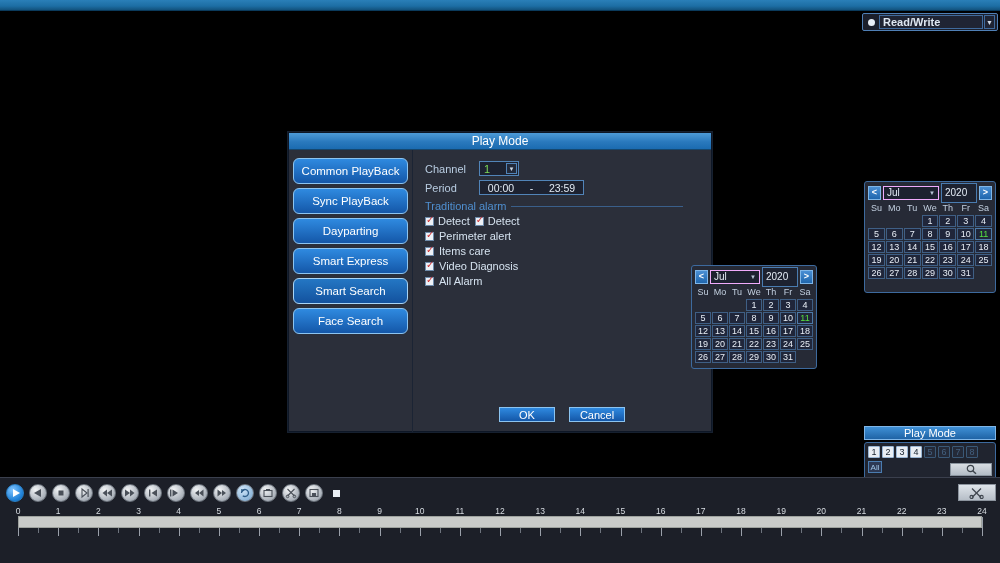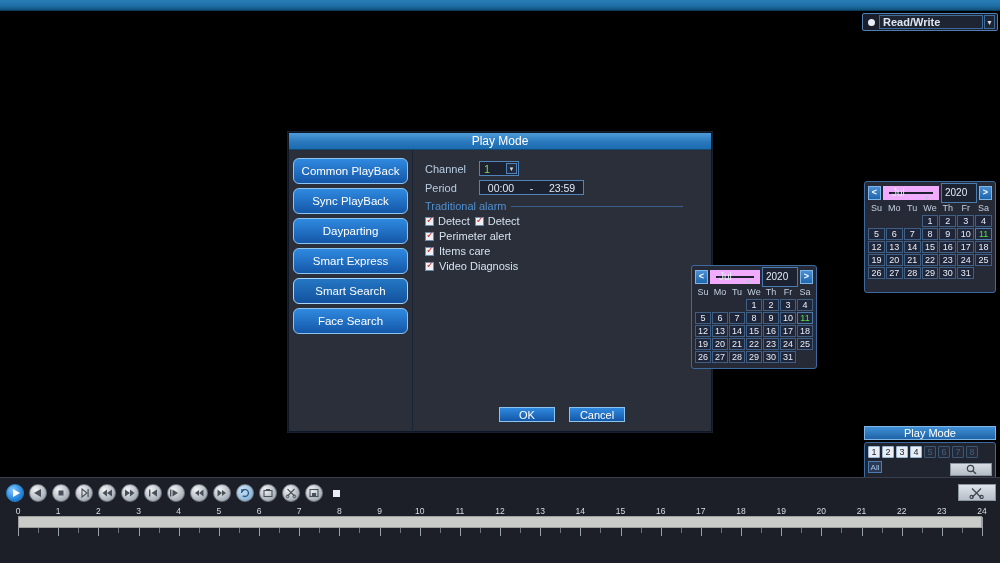--- a/index.html
+++ b/index.html
@@ -78,21 +78,21 @@
   .cal-nav {
     width: 13px; height: 14px; flex: none;
     background: linear-gradient(#4a8fd4, #1f66ad);
     border: 1px solid #7fb6e8;
     color: #fff; font-size: 9px; font-weight: bold;
     display: flex; align-items: center; justify-content: center;
     line-height: 1;
   }
   .cal-month {
     flex: 1; height: 14px;
-    background: #1d2230; border: 6px solid #f0abfc;
+    background: #1d2230; border: 1px solid #f0abfc;
     display: flex; align-items: center;
     font-size: 10px; color: #e4ecf5; padding-left: 3px;
     position: relative;
   }
   .cal-month .m-arrow {
     position: absolute; right: 1px; top: 1px;
     width: 10px; height: 10px;
     display: flex; align-items: center; justify-content: center;
     color: #b9c6d6; font-size: 6px;
   }
@@ -455,20 +455,24 @@
               <span class="cbx"></span>
               <span class="cb-label">Perimeter alert</span>
             </div>
             <div class="cb-row">
               <span class="cbx"></span>
               <span class="cb-label">Items care</span>
             </div>
             <div class="cb-row">
               <span class="cbx"></span>
               <span class="cb-label">Video Diagnosis</span>
+            </div>
+            <div class="cb-row">
+              <span class="cbx"></span>
+              <span class="cb-label">All Alarm</span>
             </div>
           </div>
 
         <div class="cal-box" id="dlgCal">
           <div class="cal-head">
             <div class="cal-nav">&lt;</div>
             <div class="cal-month">
               <span>Jul</span>
               <span class="m-arrow">▼</span>
             </div>

